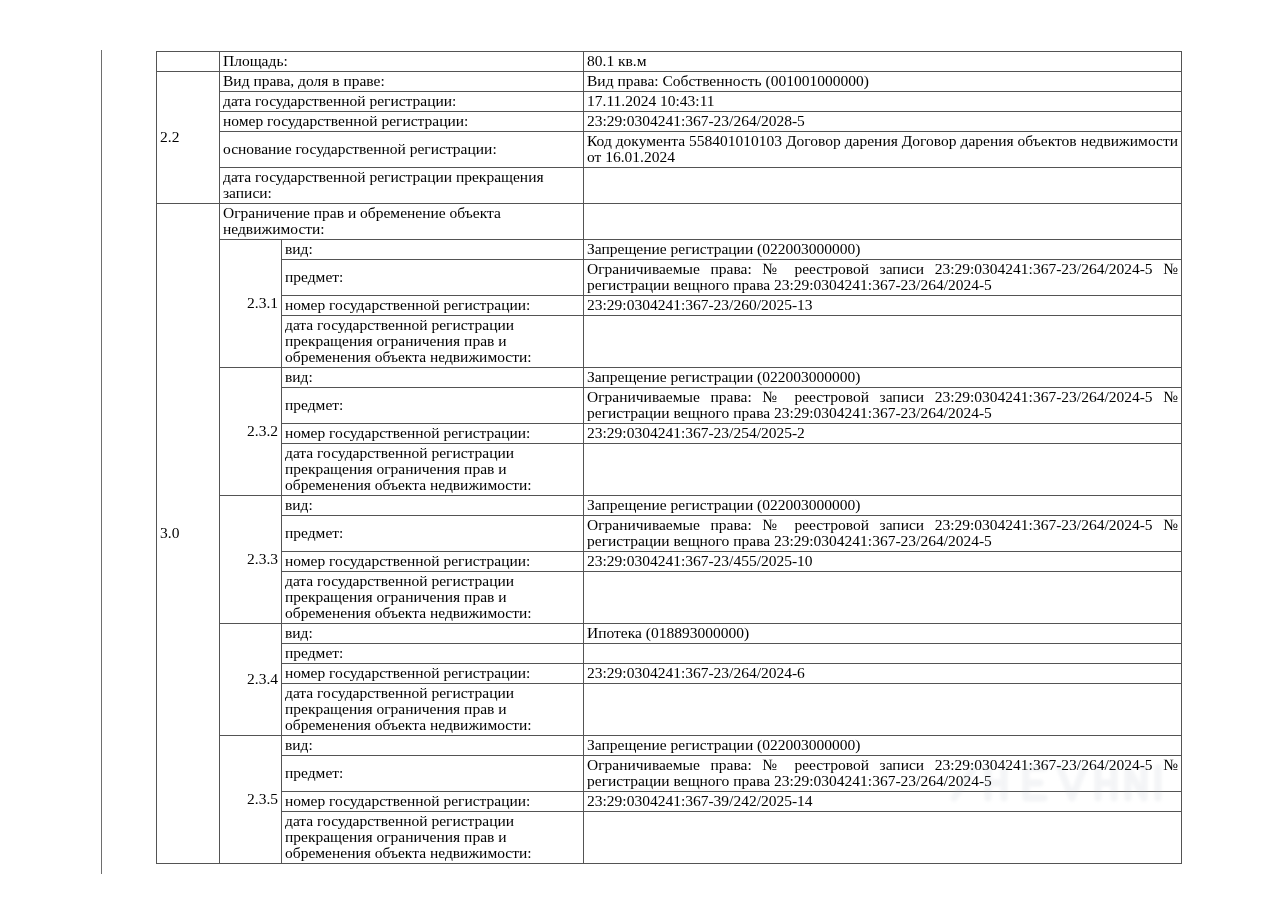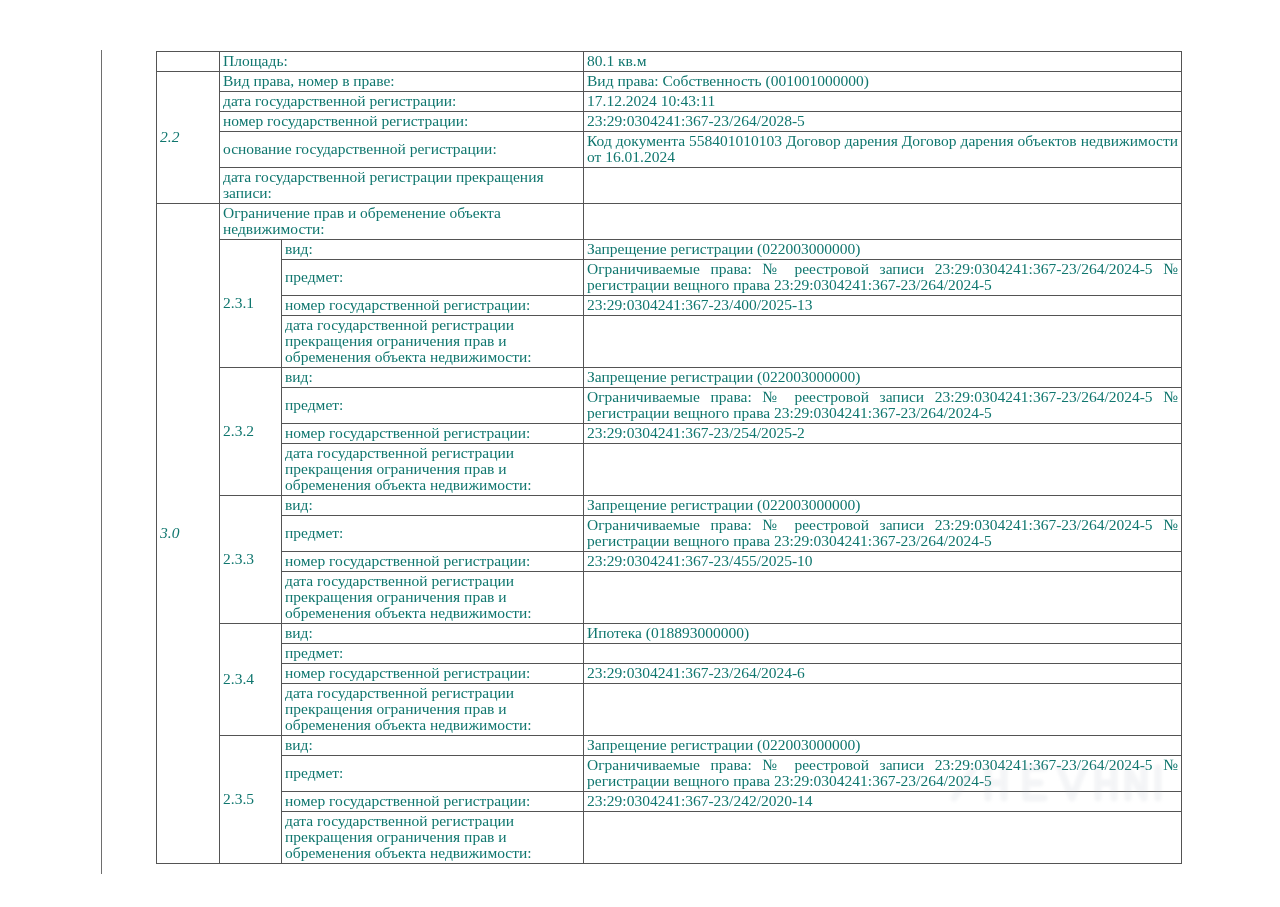--- a/index.html
+++ b/index.html
@@ -2,39 +2,39 @@
 <html><head>
 <meta charset="utf-8">
 <style>
   html, body { margin: 0; padding: 0; background: #ffffff; }
   body {
     width: 1280px; height: 907px; overflow: hidden;
     font-family: "Liberation Serif", "DejaVu Serif", serif;
   }
   .page {
     position: relative; width: 1280px; height: 907px; background: #ffffff;
-    color: #0f766e; font-size: 15.5px; line-height: 16px;
+    color: #000000; font-size: 15.5px; line-height: 16px;
   }
   .margin-line {
     position: absolute; left: 101px; top: 50px; width: 1px; height: 824px;
     background: #6e6e6e;
   }
   table.doc {
     position: absolute; left: 156px; top: 51px; width: 1025px;
     border-collapse: collapse; table-layout: fixed;
   }
   table.doc td {
     border: 1px solid #545454;
     padding: 1px 3px 2px 3px;
     vertical-align: middle;
     overflow: hidden;
     word-wrap: break-word;
   }
-  td.num   { padding-left: 5px; font-style: italic; }
-  td.subnum{ padding-left: 6px; }
+  td.num   { padding-left: 5px; }
+  td.subnum{ padding-left: 6px; text-align: right; }
   td.label { }
   td.value { }
   td.jv    { text-align: justify; text-align-last: left; }
   .watermark {
     position: absolute; left: 948px; top: 758px; width: 225px; height: 52px;
     opacity: 0.13; filter: blur(1.5px); pointer-events: none;
   }
 </style>
 </head>
 <body>
@@ -53,26 +53,26 @@
     <tbody>
 
       <tr>
         <td class="num"></td>
         <td class="label" colspan="2">Площадь:</td>
         <td class="value">80.1 кв.м</td>
       </tr>
 
       <tr>
         <td class="num" rowspan="5">2.2</td>
-        <td class="label" colspan="2">Вид права, номер в праве:</td>
+        <td class="label" colspan="2">Вид права, доля в праве:</td>
         <td class="value">Вид права: Собственность (001001000000)</td>
       </tr>
       <tr>
         <td class="label" colspan="2">дата государственной регистрации:</td>
-        <td class="value">17.12.2024 10:43:11</td>
+        <td class="value">17.11.2024 10:43:11</td>
       </tr>
       <tr>
         <td class="label" colspan="2">номер государственной регистрации:</td>
         <td class="value">23:29:0304241:367-23/264/2028-5</td>
       </tr>
       <tr>
         <td class="label" colspan="2">основание государственной регистрации:</td>
         <td class="value jv">Код документа 558401010103 Договор дарения Договор дарения объектов недвижимости от 16.01.2024</td>
       </tr>
       <tr>
@@ -90,21 +90,21 @@
         <td class="subnum" rowspan="4">2.3.1</td>
         <td class="label">вид:</td>
         <td class="value">Запрещение регистрации (022003000000)</td>
       </tr>
       <tr>
         <td class="label">предмет:</td>
         <td class="value jv">Ограничиваемые права: № реестровой записи 23:29:0304241:367-23/264/2024-5 № регистрации вещного права 23:29:0304241:367-23/264/2024-5</td>
       </tr>
       <tr>
         <td class="label">номер государственной регистрации:</td>
-        <td class="value">23:29:0304241:367-23/400/2025-13</td>
+        <td class="value">23:29:0304241:367-23/260/2025-13</td>
       </tr>
       <tr>
         <td class="label">дата государственной регистрации прекращения ограничения прав и обременения объекта недвижимости:</td>
         <td class="value"></td>
       </tr>
 
       <tr>
         <td class="subnum" rowspan="4">2.3.2</td>
         <td class="label">вид:</td>
         <td class="value">Запрещение регистрации (022003000000)</td>
@@ -162,21 +162,21 @@
         <td class="subnum" rowspan="4">2.3.5</td>
         <td class="label">вид:</td>
         <td class="value">Запрещение регистрации (022003000000)</td>
       </tr>
       <tr>
         <td class="label">предмет:</td>
         <td class="value jv">Ограничиваемые права: № реестровой записи 23:29:0304241:367-23/264/2024-5 № регистрации вещного права 23:29:0304241:367-23/264/2024-5</td>
       </tr>
       <tr>
         <td class="label">номер государственной регистрации:</td>
-        <td class="value">23:29:0304241:367-23/242/2020-14</td>
+        <td class="value">23:29:0304241:367-39/242/2025-14</td>
       </tr>
       <tr>
         <td class="label">дата государственной регистрации прекращения ограничения прав и обременения объекта недвижимости:</td>
         <td class="value"></td>
       </tr>
 
     </tbody>
   </table>
 
   <svg class="watermark" viewBox="0 0 225 52" aria-hidden="true">

